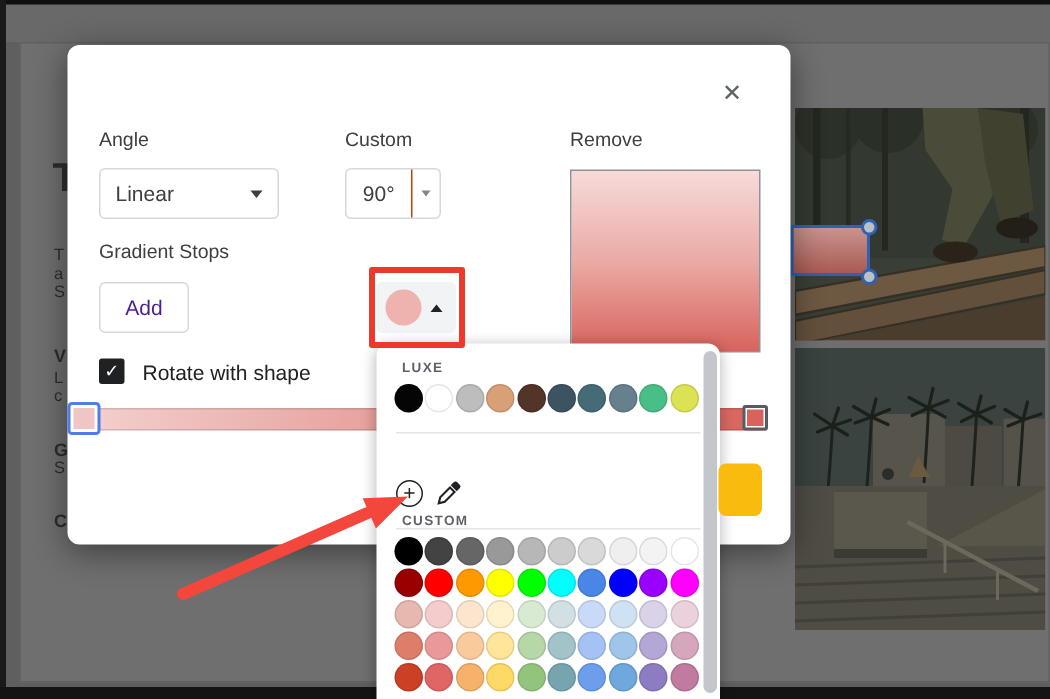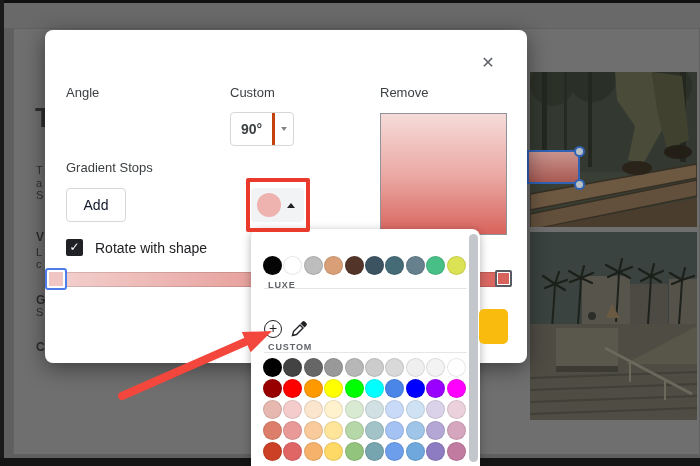--- a/index.html
+++ b/index.html
@@ -42,28 +42,28 @@
   .lbl-type{left:21px;top:55px;} .lbl-angle{left:185px;top:55px;} .lbl-preview{left:335px;top:55px;}
   .lbl-stops{left:21px;top:130px;}
   .select { position:absolute; border:1px solid #d5d7db; border-radius:4px; background:#fff;
     font-size:14px; color:#3c4043; display:flex; align-items:center; }
   .sel-type { left:21px; top:82px; width:120px; height:34px; padding:0 10px; }
   .sel-type .txt { flex:1; }
   .caret-dn { width:0; height:0; border-left:4.5px solid transparent; border-right:4.5px solid transparent;
     border-top:5.5px solid #3c4043; }
   .sel-angle { left:185px; top:82px; width:64px; height:34px; }
   .sel-angle .val { width:44px; height:100%; display:flex; align-items:center; justify-content:center;
-    border-right:3px solid #c2410c;font-weight:bold; }
+    border-right:1px solid #c2410c; }
   .sel-angle .mini { flex:1; display:flex; align-items:center; justify-content:center; }
   .caret-mini { width:0; height:0; border-left:3.5px solid transparent; border-right:3.5px solid transparent;
     border-top:4.5px solid #80868b; }
   .preview-box { position:absolute; left:335px; top:83px; width:127px; height:122px;
     border:1px solid #8f9399; background:linear-gradient(180deg,#f6dbd9 0%,#eaa8a3 52%,#d8635c 100%); }
   .btn { position:absolute; height:34px; border:1px solid #d5d7db; border-radius:4px; background:#fff;
-    font-size:14px; font-weight:500; color:#0f172a; display:flex; align-items:center; justify-content:center;
+    font-size:14px; font-weight:500; color:#4c1d95; display:flex; align-items:center; justify-content:center;
     cursor:pointer; }
   .btn-add { left:21px; top:158px; width:60px; }
   .btn-remove { left:101px; top:158px; width:96px; }
   .color-btn { position:absolute; left:206px; top:158px; width:53px; height:34px; background:#f1f3f4;
     border-radius:4px; display:flex; align-items:center; cursor:pointer; }
   .color-dot { width:24px; height:24px; border-radius:50%; background:#eeb2af; margin-left:6px; }
   .caret-up { width:0; height:0; border-left:4.5px solid transparent; border-right:4.5px solid transparent;
     border-bottom:5.5px solid #202124; margin-left:6px; }
   .checkbox { position:absolute; left:21px; top:209px; width:17px; height:17px; background:#202124;
     border-radius:2px; color:#fff; font-size:12px; font-weight:700; text-align:center; line-height:17px; cursor:pointer; }
@@ -79,21 +79,21 @@
 
   
   .red-rect { left:246px; top:178px; width:64px; height:54px; border:4px solid #e93a2b;
     border-radius:2px; z-index:55; }
   .arrow-svg { left:95px; top:312px; width:200px; height:100px; z-index:60; }
 
   
   .panel { position:absolute; left:251px; top:229px; width:229px; height:237px; z-index:40;
     background:#fff; border-radius:8px 8px 0 0; box-shadow:0 2px 10px rgba(0,0,0,.3); overflow:hidden; }
   .sec-label { position:absolute; font-size:9px; font-weight:700; letter-spacing:.9px; color:#5f6368; }
-  .luxe-lbl { left:17px; top:11px;margin-top:40px; } .custom-lbl { left:17px; top:69px;margin-top:44px; }
+  .luxe-lbl { left:17px; top:11px; } .custom-lbl { left:17px; top:69px;margin-top:44px; }
   .swatch-row { position:absolute; display:flex; }
   .row-luxe { left:12px; top:27px; }
   .swatch { width:19px; height:19px; border-radius:50%; margin-right:1.4px;
     box-shadow:inset 0 0 0 1px rgba(0,0,0,.10); cursor:pointer; flex:0 0 auto; }
   .divider { position:absolute; left:13px; width:203px; height:1px; background:#e3e5e8; }
   .div-1 { top:59px; } .div-2 { top:123px; }
   .plus-icon { position:absolute; left:13px; top:91px; width:18px; height:18px; border:1.5px solid #202124;
     border-radius:50%; color:#202124; font-size:14px; line-height:15px; text-align:center; cursor:pointer; }
   .dropper-icon { position:absolute; left:39px; top:91px; width:18px; height:18px; cursor:pointer; }
   .grid-row-1{left:12px;top:129px;} .grid-row-2{left:12px;top:150px;} .grid-row-3{left:12px;top:171px;}
@@ -208,20 +208,24 @@
     <div class="handle h-top"></div>
     <div class="handle h-bot"></div>
 
     <div class="abs bottom-bar"></div>
   </div>
 
   <div class="dialog">
     <div class="dlg-close">✕</div>
 
     <div class="fld-label lbl-type">Angle</div>
+    <div class="select sel-type">
+      <span class="txt">Linear</span>
+      <span class="caret-dn"></span>
+    </div>
 
     <div class="fld-label lbl-angle">Custom</div>
     <div class="select sel-angle">
       <span class="val">90°</span>
       <span class="mini">
           <span class="caret-mini"></span>
         </span>
     </div>
 
     <div class="fld-label lbl-preview">Remove</div>

